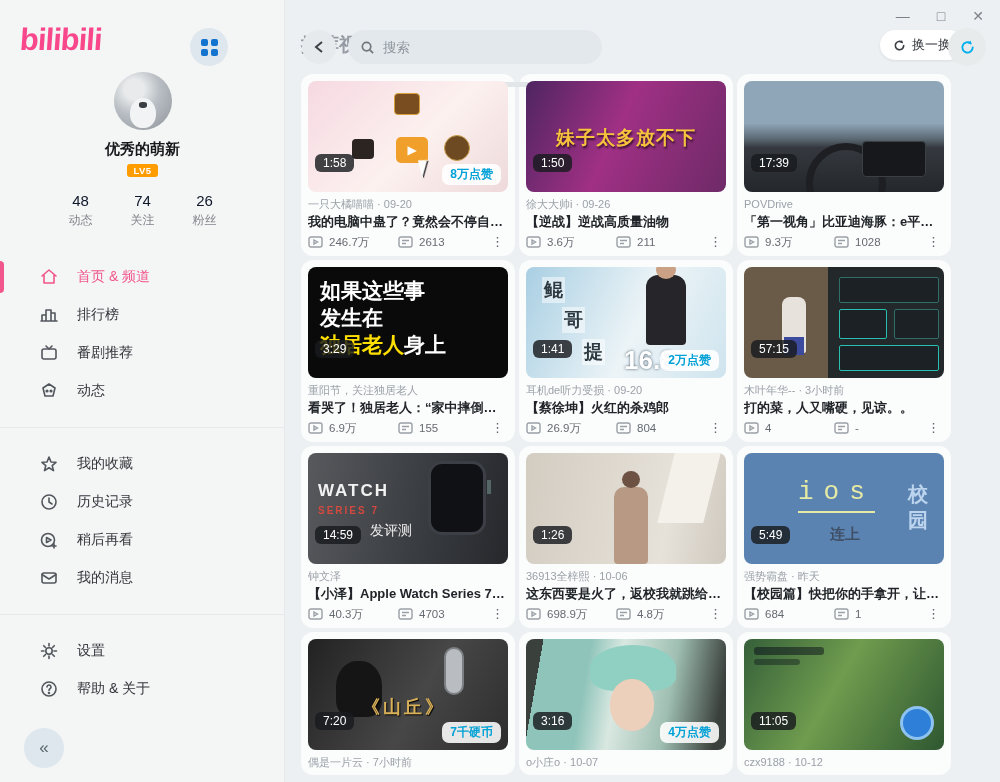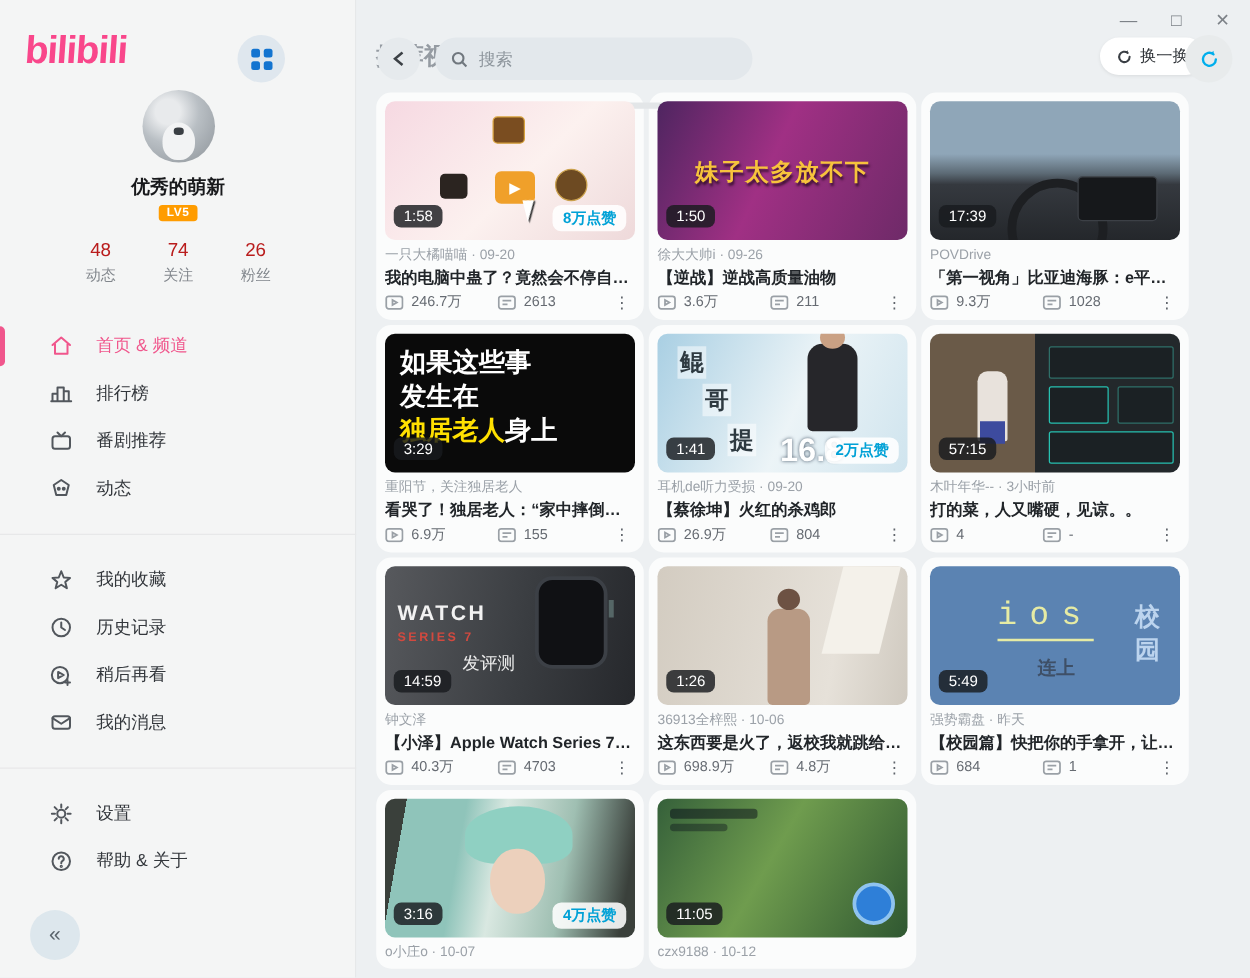--- a/index.html
+++ b/index.html
@@ -23,21 +23,21 @@
     position:relative; overflow:hidden; cursor:pointer; }
   .avatar:before { content:""; position:absolute; left:16px; top:26px; width:26px; height:30px;
     background:#f2f3f4; border-radius:50% 50% 45% 45%; }
   .avatar:after { content:""; position:absolute; left:25px; top:30px; width:8px; height:6px;
     background:#3a3f44; border-radius:40%; }
   .uname { margin-top:10px; font-size:15px; font-weight:bold; color:#18191c; }
   .lv { display:inline-block; margin-top:5px; background:#ff9c00; color:#fff;
     font-size:9.5px; font-weight:bold; padding:1px 6px; border-radius:3px; letter-spacing:.5px; }
   .stats { display:flex; justify-content:center; gap:38px; margin-top:14px; }
   .stat { cursor:pointer; }
-  .stat b { display:block; font-size:15px; font-weight:normal; color:#b91c1c; }
+  .stat b { display:block; font-size:15px; font-weight:normal; color:#0f172a; }
   .stat i { display:block; font-style:normal; font-size:12px; color:#81868c; margin-top:3px; }
 
   .menu { position:absolute; left:0; top:258px; width:285px; }
   .mitem { position:relative; height:38px; display:flex; align-items:center;
     padding-left:40px; gap:19px; font-size:14px; color:#33373c; cursor:pointer; }
   .mitem svg { width:18px; height:18px; stroke:#52575d; fill:none; stroke-width:1.6;
     stroke-linecap:round; stroke-linejoin:round; }
   .mitem.active { color:#f0568c; }
   .mitem.active svg { stroke:#f0568c; }
   .mitem.active:before { content:""; position:absolute; left:0; top:3px; width:4px; height:32px;
@@ -72,21 +72,21 @@
   .sect-title { font-size:19px; font-weight:bold; color:#959ba2; }
   .swap-btn { background:#fff; border-radius:15px; padding:6px 13px; font-size:13px;
     color:#2d3136; display:flex; align-items:center; gap:6px; cursor:pointer;
     box-shadow:0 1px 3px rgba(0,0,0,.08); }
   .swap-btn svg { width:13px; height:13px; stroke:#3a3f44; stroke-width:1.8; fill:none; stroke-linecap:round; }
 
   .grid { margin:14px 35px 0 15px; display:grid; grid-template-columns:repeat(3,214px);
     column-gap:4px; row-gap:4px; }
   .card { background:#fbfcfc; border-radius:12px; padding:7px; cursor:pointer; }
   .thumb { position:relative; height:111px; border-radius:8px; overflow:hidden; }
-  .dur { position:absolute; left:7px; bottom:10px; background:rgba(25,27,30,.82); color:#fff;
+  .dur { position:absolute; left:7px; bottom:20px; background:rgba(25,27,30,.82); color:#fff;
     font-size:12px; padding:2px 8px; border-radius:6px; }
   .like { position:absolute; right:7px; bottom:7px; background:rgba(255,255,255,.88);
     color:#00a1d6; font-size:12px; font-weight:bold; padding:2px 8px; border-radius:7px; }
   .up { margin-top:6px; font-size:11px; line-height:12px; color:#9ba1a8;
     white-space:nowrap; overflow:hidden; text-overflow:ellipsis; }
   .vtitle { margin-top:4px; font-size:13px; line-height:15px; font-weight:bold; color:#212529;
     white-space:nowrap; overflow:hidden; text-overflow:ellipsis; }
   .vstats { margin-top:6px; display:flex; align-items:center; gap:6px; font-size:11.5px;
     color:#666b72; line-height:14px; }
   .vstats svg { width:15px; height:12px; stroke:#9aa0a6; stroke-width:1.4; fill:none; flex:none; }
@@ -582,20 +582,30 @@
             <svg viewBox="0 0 15 12">
               <rect x="1" y="1" width="13" height="10" rx="2"></rect>
               <path d="M4 4.5 H11 M4 7.5 H8"></path>
             </svg>
             <span>1</span>
           </span>
         <span class="kebab">⋮</span>
       </div>
     </article>
 
+    <article class="card">
+      <div class="thumb t10">
+        <span class="head"></span>
+          <span class="mic"></span>
+        <span class="sq">《山丘》</span>
+        <span class="dur">7:20</span>
+        <span class="like">7千硬币</span>
+      </div>
+      <div class="up">偶是一片云 · 7小时前</div>
+    </article>
 
     <article class="card">
       <div class="thumb t11">
         <span class="hair"></span>
           <span class="face"></span>
         <span class="dur">3:16</span>
         <span class="like">4万点赞</span>
       </div>
       <div class="up">o小庄o · 10-07</div>
     </article>

